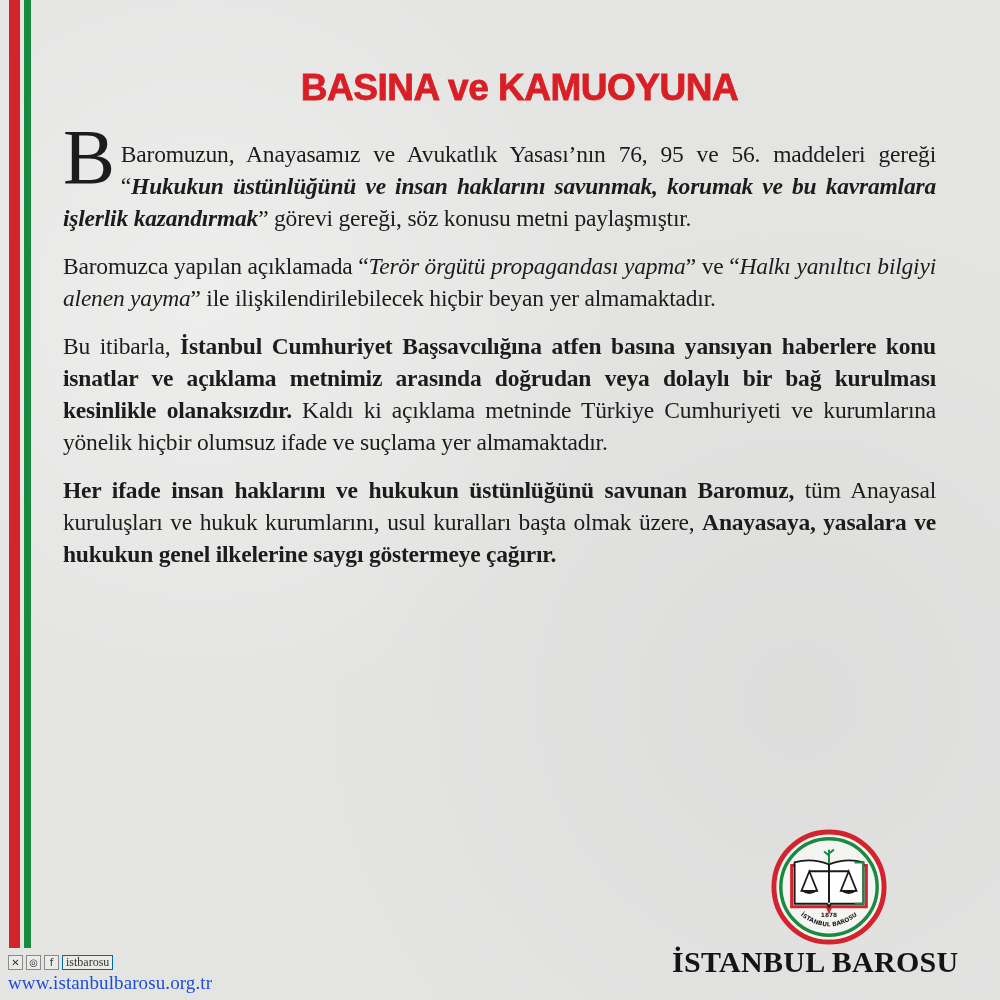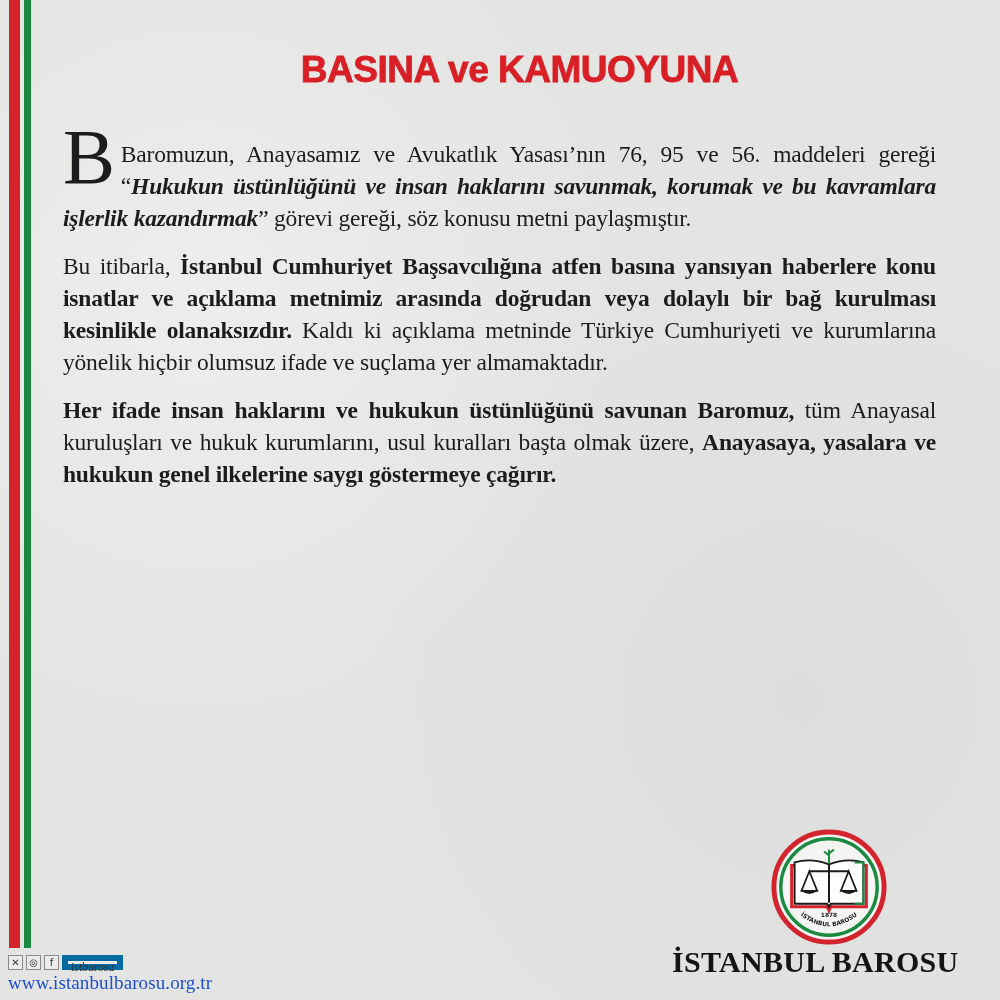--- a/index.html
+++ b/index.html
@@ -11,21 +11,21 @@
         radial-gradient(circle at 20% 30%, rgba(255,255,255,0.35) 0, rgba(255,255,255,0) 40%),
         radial-gradient(circle at 80% 70%, rgba(200,200,200,0.25) 0, rgba(200,200,200,0) 45%);
       font-family: "Liberation Serif", "DejaVu Serif", serif;
       color: #1c1c1c;
     }
     .stripe { position: absolute; top: 0; height: 948px; }
     .stripe.red { left: 9px; width: 11px; background: #d3232c; }
     .stripe.green { left: 24px; width: 7px; background: #198a3f; }
 
     .title {
-      position: absolute; top: 49px; left: 0; width: 1000px;
+      position: absolute; top: 67px; left: 0; width: 1000px;
       text-align: center;
       font-family: "Liberation Sans", "DejaVu Sans", sans-serif;
       font-weight: 900; font-size: 37px; letter-spacing: -0.5px;
       color: #d91f26;
       padding-left: 39px;
       -webkit-text-stroke: 0.8px #d91f26;
     }
 
     .content {
       position: absolute; left: 63px; top: 122px; width: 873px;
@@ -59,21 +59,21 @@
       position: absolute; left: 8px; top: 955px;
       display: flex; align-items: center; gap: 3px;
     }
     .soc-icon {
       width: 15px; height: 15px; border: 1px solid #8a8a8a;
       display: flex; align-items: center; justify-content: center;
       font-family: "DejaVu Sans", sans-serif; font-size: 10px; color: #333;
       background: rgba(255,255,255,0.25);
     }
     .handle {
-      border: 6px solid #0369a1; padding: 0 3px; height: 15px;
+      border: 1px solid #0369a1; padding: 0 3px; height: 15px;
       font-size: 12px; line-height: 13px; color: #333;
       font-family: "Liberation Serif", "DejaVu Serif", serif;
       background: rgba(255,255,255,0.25);
     }
     .website {
       position: absolute; left: 8px; top: 972px;
       font-size: 19px; color: #1d4ed8;
       font-family: "Liberation Serif", "DejaVu Serif", serif;
       letter-spacing: 0.1px;
     }
@@ -85,20 +85,23 @@
 <div class="stripe green"></div>
 
 <h1 class="title">BASINA ve KAMUOYUNA</h1>
 
 <div class="content">
   <p class="para">
     <span class="dropcap">B</span>
   </p>
   <p class="para">
     <span>Baromuzun, Anayasamız ve Avukatlık Yasası’nın 76, 95 ve 56. maddeleri gereği “</span><span class="bi">Hukukun üstünlüğünü ve insan haklarını savunmak, korumak ve bu kavramlara işlerlik kazandırmak</span><span>” görevi gereği,  söz konusu metni  paylaşmıştır.</span>
+  </p>
+  <p class="para">
+    <span>Baromuzca  yapılan açıklamada “</span><span class="it">Terör örgütü propagandası yapma</span><span>” ve “</span><span class="it">Halkı yanıltıcı bilgiyi alenen yayma</span><span>” ile ilişkilendirilebilecek hiçbir beyan yer almamaktadır.</span>
   </p>
   <p class="para">
     <span>Bu itibarla,  </span><span class="b">İstanbul Cumhuriyet Başsavcılığına atfen basına yansıyan haberlere konu isnatlar ve açıklama metnimiz arasında doğrudan veya dolaylı bir bağ kurulması kesinlikle olanaksızdır.</span><span> Kaldı ki açıklama metninde Türkiye Cumhuriyeti ve kurumlarına yönelik hiçbir olumsuz  ifade ve suçlama yer almamaktadır.</span>
   </p>
   <p class="para">
     <span class="b">Her ifade insan haklarını ve hukukun üstünlüğünü savunan Baromuz,</span><span> tüm Anayasal kuruluşları ve hukuk kurumlarını, usul kuralları başta olmak üzere, </span><span class="b">Anayasaya, yasalara ve hukukun genel ilkelerine saygı göstermeye çağırır.</span>
   </p>
 </div>
 
 <svg class="logo" viewBox="0 0 120 120">

